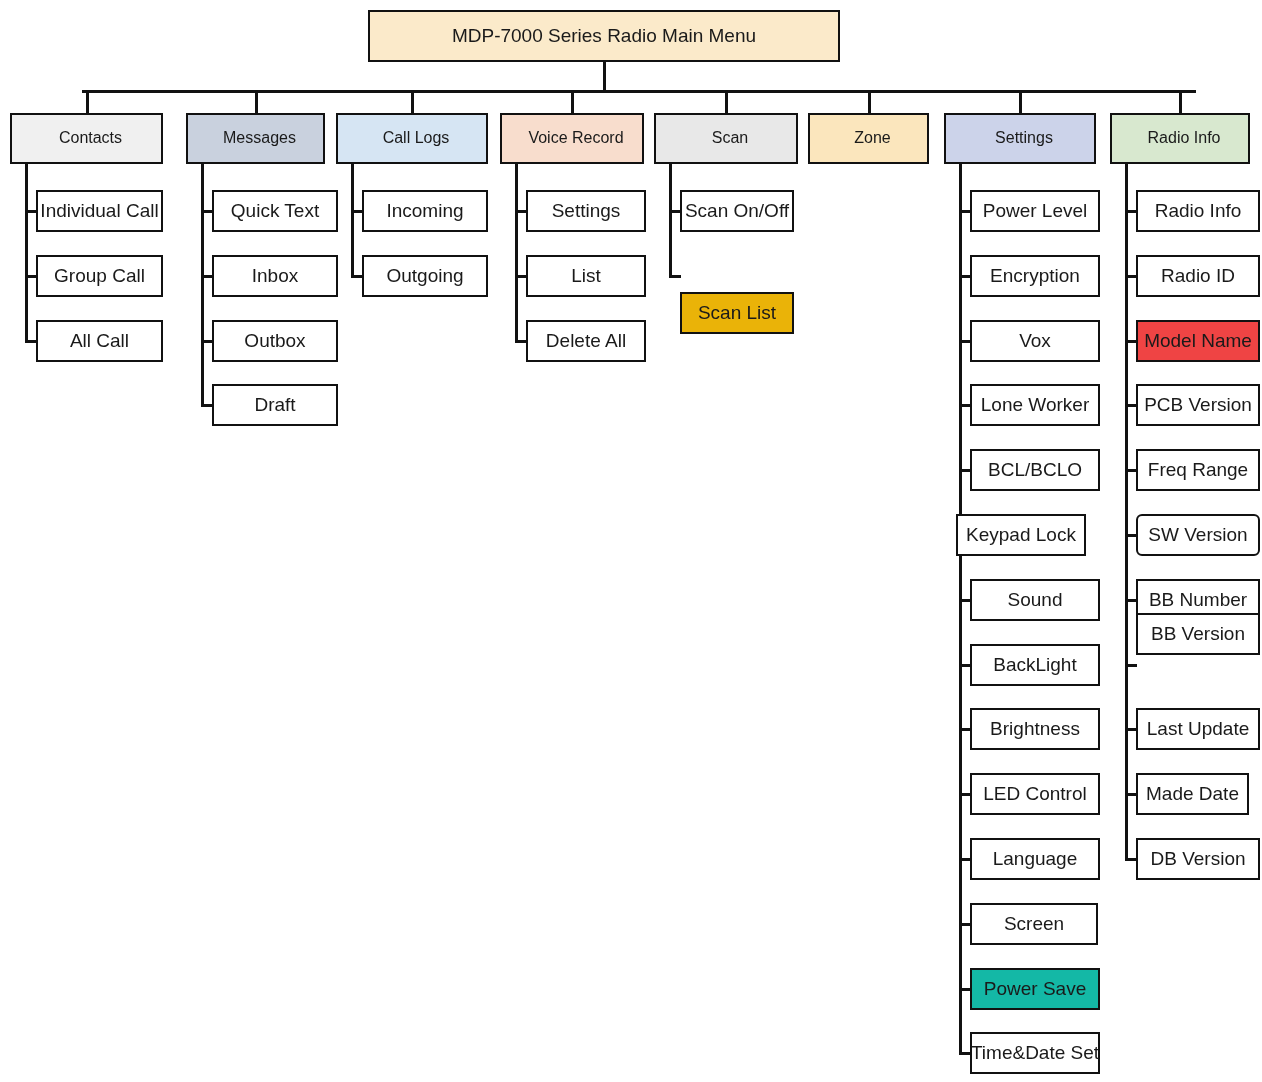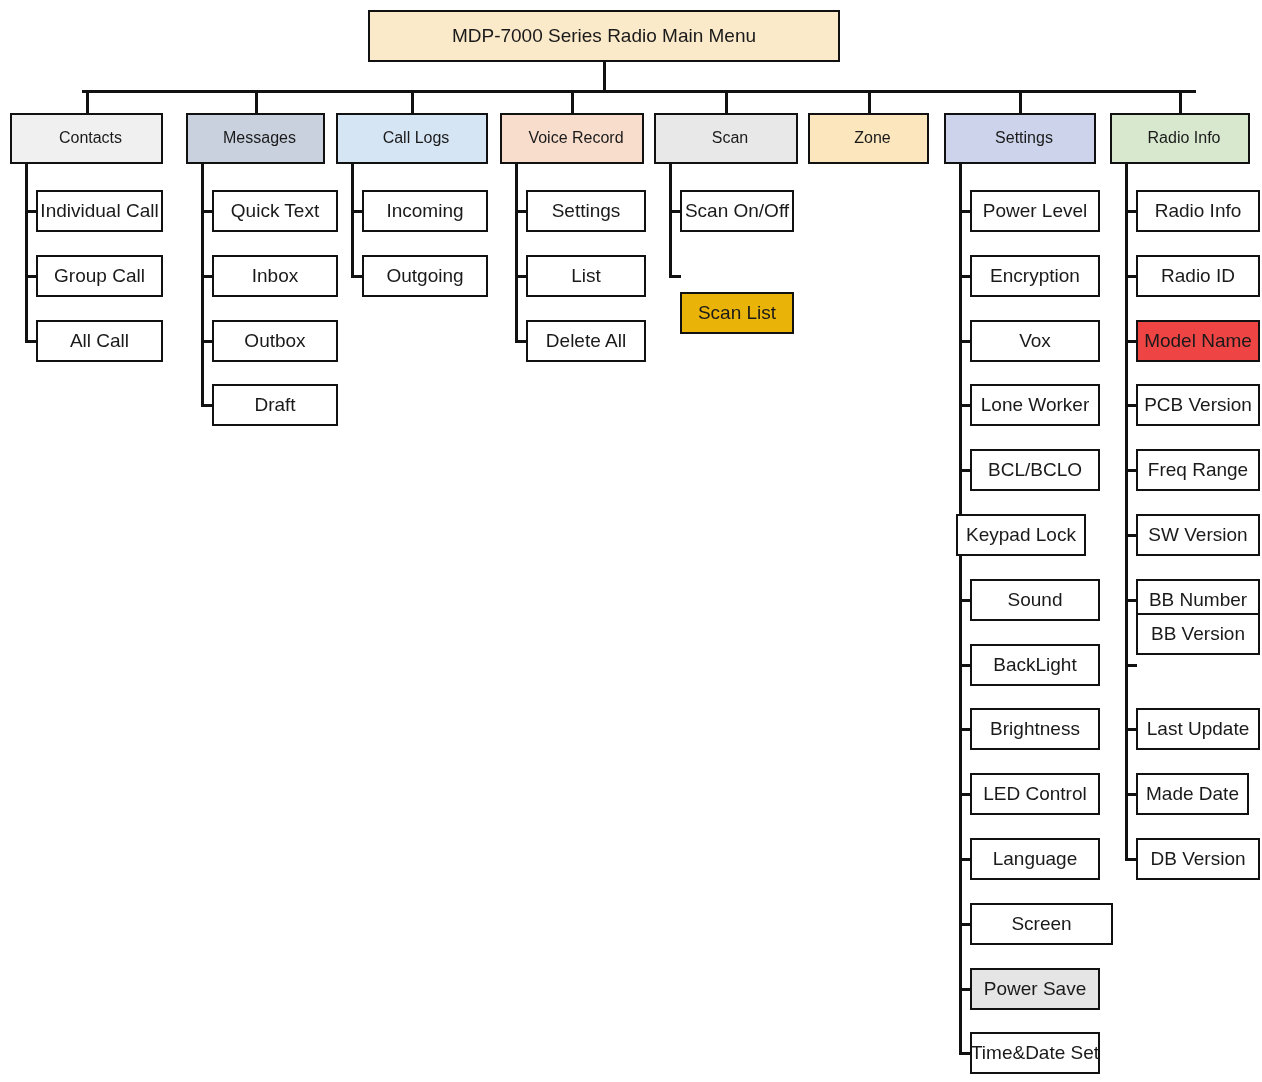--- a/index.html
+++ b/index.html
@@ -226,24 +226,24 @@
       </div>
       <div class="box child-box" style="left: 970px; top: 708px; width: 130px; background: rgb(255, 255, 255);">
         <span class="box-label">Brightness</span>
       </div>
       <div class="box child-box" style="left: 970px; top: 773px; width: 130px; background: rgb(255, 255, 255);">
         <span class="box-label">LED Control</span>
       </div>
       <div class="box child-box" style="left: 970px; top: 838px; width: 130px; background: rgb(255, 255, 255);">
         <span class="box-label">Language</span>
       </div>
-      <div class="box child-box" style="left: 970px; top: 903px; width: 143px; background: rgb(255, 255, 255);">
+      <div class="box child-box" style="left: 970px; top: 903px; width: 128px; background: rgb(255, 255, 255);">
         <span class="box-label">Screen</span>
       </div>
-      <div class="box child-box" style="left: 970px; top: 968px; width: 130px; background: #e5e5e5;">
+      <div class="box child-box" style="left: 970px; top: 968px; width: 130px; background: #14b8a6;">
         <span class="box-label">Power Save</span>
       </div>
       <div class="box child-box" style="left: 970px; top: 1032px; width: 130px; background: rgb(255, 255, 255);">
         <span class="box-label">Time&amp;Date Set</span>
       </div>
       <div class="box cat-box" style="left: 1110px; width: 140px; background: rgb(216, 232, 207);">
         <span class="box-label">Radio Info</span>
       </div>
       <div class="box child-box" style="left: 1136px; top: 190px; width: 124px; background: rgb(255, 255, 255);">
         <span class="box-label">Radio Info</span>
@@ -253,21 +253,21 @@
       </div>
       <div class="box child-box" style="left: 1136px; top: 320px; width: 124px; background: #ef4444;">
         <span class="box-label">Model Name</span>
       </div>
       <div class="box child-box" style="left: 1136px; top: 384px; width: 124px; background: rgb(255, 255, 255);">
         <span class="box-label">PCB Version</span>
       </div>
       <div class="box child-box" style="left: 1136px; top: 449px; width: 124px; background: rgb(255, 255, 255);">
         <span class="box-label">Freq Range</span>
       </div>
-      <div class="box child-box" style="left: 1136px; top: 514px; width: 124px; background: rgb(255, 255, 255);">
+      <div class="box child-box" style="left: 1136px; top: 514px; width: 124px; background: rgb(255, 255, 255); border-radius: 6px;">
         <span class="box-label">SW Version</span>
       </div>
       <div class="box child-box" style="left: 1136px; top: 579px; width: 124px; background: rgb(255, 255, 255);">
         <span class="box-label">BB Number</span>
       </div>
       <div class="box child-box" style="left: 1136px; top: 613px; width: 124px; background: rgb(255, 255, 255);">
         <span class="box-label">BB Version</span>
       </div>
       <div class="box child-box" style="left: 1136px; top: 708px; width: 124px; background: rgb(255, 255, 255);">
         <span class="box-label">Last Update</span>

